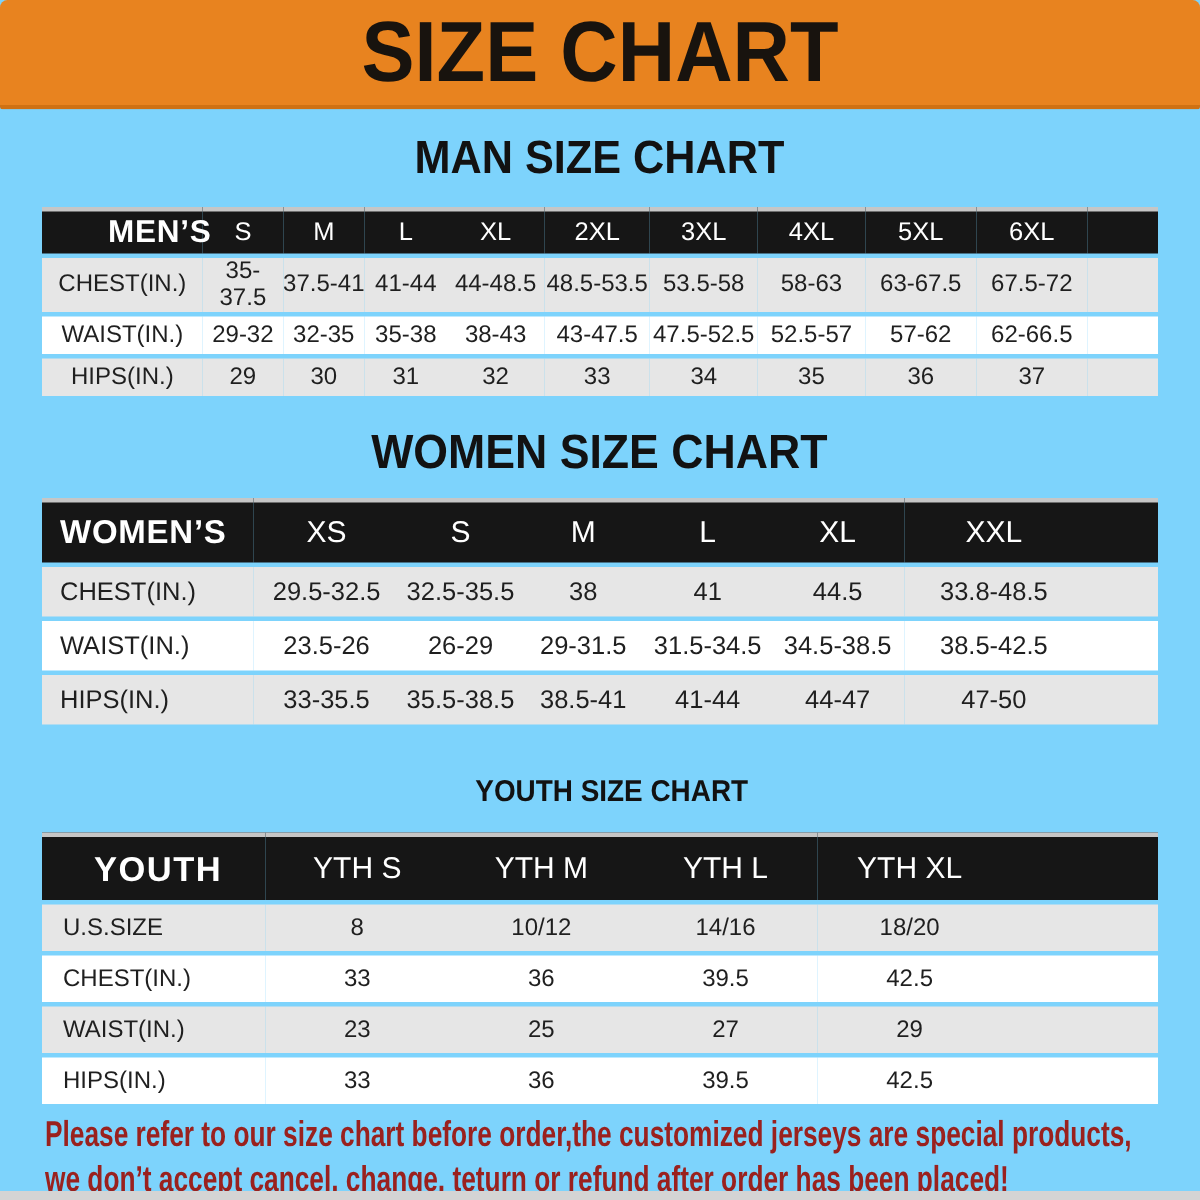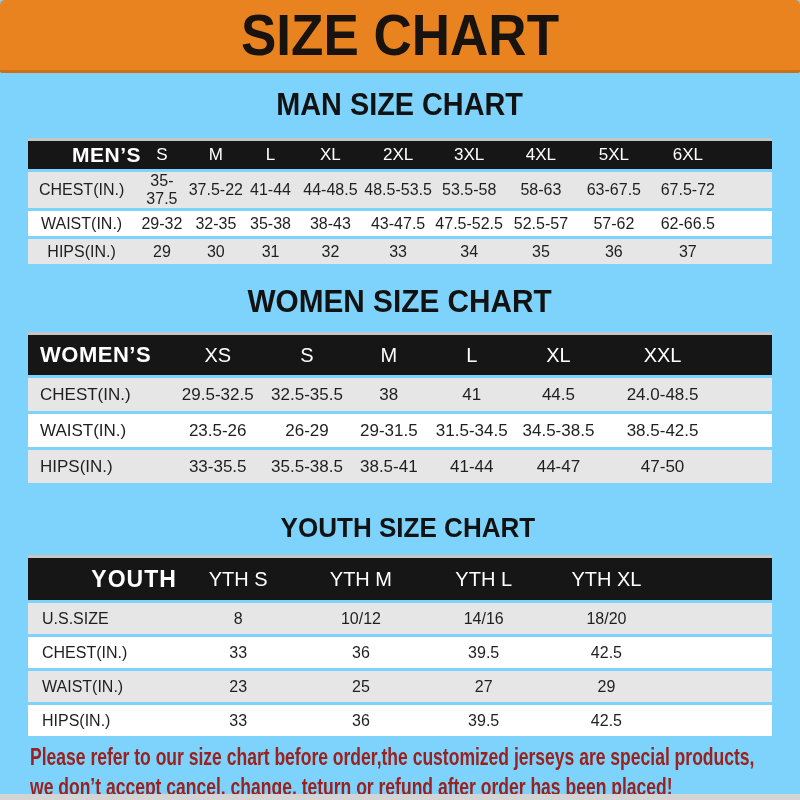--- a/index.html
+++ b/index.html
@@ -16,21 +16,21 @@
     font-size:57px;font-weight:700;color:#18130e;line-height:1;
     display:inline-block;transform:scaleX(.93);letter-spacing:0;
   }
   
   .sec-heading{
     margin:0;text-align:center;font-weight:700;color:#121212;
   }
   .sec-heading .cond{display:inline-block;transform:scaleX(.93);white-space:nowrap;}
   #heading-0{margin-top:15px;font-size:31px;line-height:34px;}
   #heading-1{margin-top:16px;font-size:32px;line-height:36px;}
-  #heading-2{margin-top:24px;font-size:28px;line-height:36px;padding-left:16px;}
+  #heading-2{margin-top:24px;font-size:20px;line-height:36px;padding-left:16px;}
   
   .tbl{
     width:744px;margin-left:28px;border-collapse:separate;border-spacing:0 3px;
     table-layout:fixed;
   }
   .tbl th{
     background:#161616;color:#ffffff;font-weight:400;text-align:center;
     border-top:3px solid #c6c6c6;box-sizing:border-box;padding:0;
   }
   .tbl th.lbl{font-weight:700;padding-left:44px;}
@@ -63,21 +63,21 @@
   .women th:nth-child(2),.women td:nth-child(2){width:13.0%;}
   .women th:nth-child(3),.women td:nth-child(3){width:11.0%;}
   .women th:nth-child(4),.women td:nth-child(4){width:11.0%;}
   .women th:nth-child(5),.women td:nth-child(5){width:11.3%;}
   .women th:nth-child(6),.women td:nth-child(6){width:12.0%;}
   .women th:nth-child(7),.women td:nth-child(7){width:16.0%;}
   .women th:nth-child(8),.women td:nth-child(8){width:6.7%;}
   
   .youth{margin-top:6px;}
   .youth th{height:45px;font-size:20px;}
-  .youth th.lbl{font-size:23px;text-align:right;padding-left:6px;letter-spacing:1px;}
+  .youth th.lbl{font-size:23px;text-align:center;padding-left:6px;letter-spacing:1px;}
   .youth td{height:31px;font-size:16px;}
   .youth td.lbl{text-align:left;padding-left:14px;}
   .youth th:nth-child(1),.youth td:nth-child(1){width:20.0%;}
   .youth th:nth-child(2),.youth td:nth-child(2){width:16.5%;}
   .youth th:nth-child(3),.youth td:nth-child(3){width:16.5%;}
   .youth th:nth-child(4),.youth td:nth-child(4){width:16.5%;}
   .youth th:nth-child(5),.youth td:nth-child(5){width:16.5%;}
   .youth th:nth-child(6),.youth td:nth-child(6){width:14.0%;}
   
   .footnote{margin-top:3px;padding-left:30px;color:#9A211E;font-weight:700;
@@ -110,21 +110,21 @@
             <th class="size">4XL</th>
             <th class="size">5XL</th>
             <th class="size">6XL</th>
             <th class="sp"></th>
           </tr>
         </thead>
       <tbody>
           <tr class="gray">
             <td class="lbl">CHEST(IN.)</td>
             <td class="val">35-37.5</td>
-            <td class="val">37.5-22</td>
+            <td class="val">37.5-41</td>
             <td class="val">41-44</td>
             <td class="val">44-48.5</td>
             <td class="val">48.5-53.5</td>
             <td class="val">53.5-58</td>
             <td class="val">58-63</td>
             <td class="val">63-67.5</td>
             <td class="val">67.5-72</td>
             <td class="sp"></td>
           </tr>
           <tr class="white">
@@ -173,21 +173,21 @@
           </tr>
         </thead>
       <tbody>
           <tr class="gray">
             <td class="lbl">CHEST(IN.)</td>
             <td class="val">29.5-32.5</td>
             <td class="val">32.5-35.5</td>
             <td class="val">38</td>
             <td class="val">41</td>
             <td class="val">44.5</td>
-            <td class="val">24.0-48.5</td>
+            <td class="val">33.8-48.5</td>
             <td class="sp"></td>
           </tr>
           <tr class="white">
             <td class="lbl">WAIST(IN.)</td>
             <td class="val">23.5-26</td>
             <td class="val">26-29</td>
             <td class="val">29-31.5</td>
             <td class="val">31.5-34.5</td>
             <td class="val">34.5-38.5</td>
             <td class="val">38.5-42.5</td>

